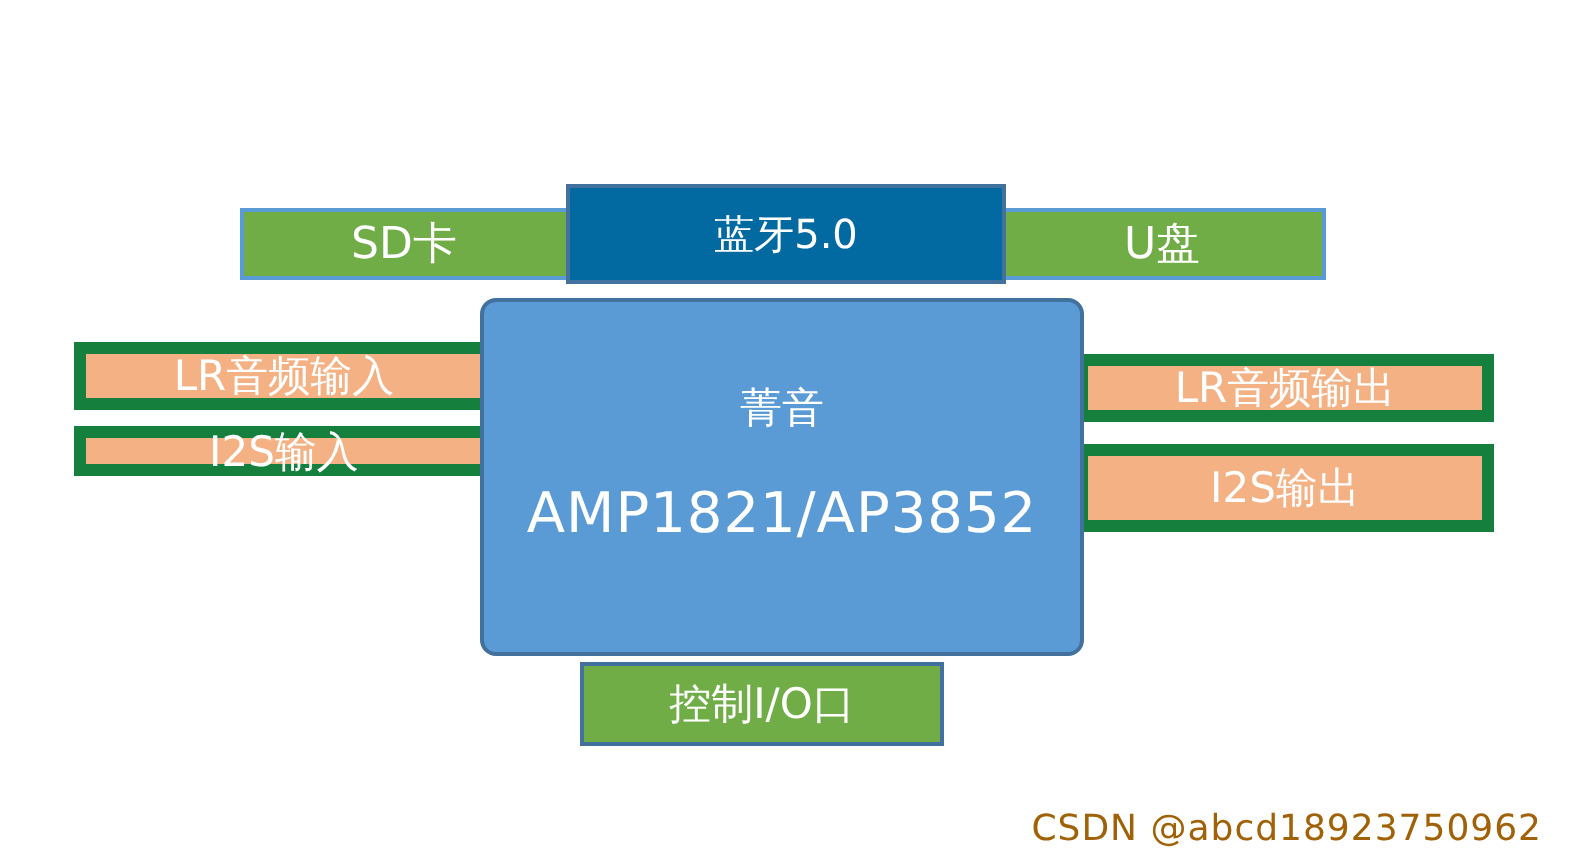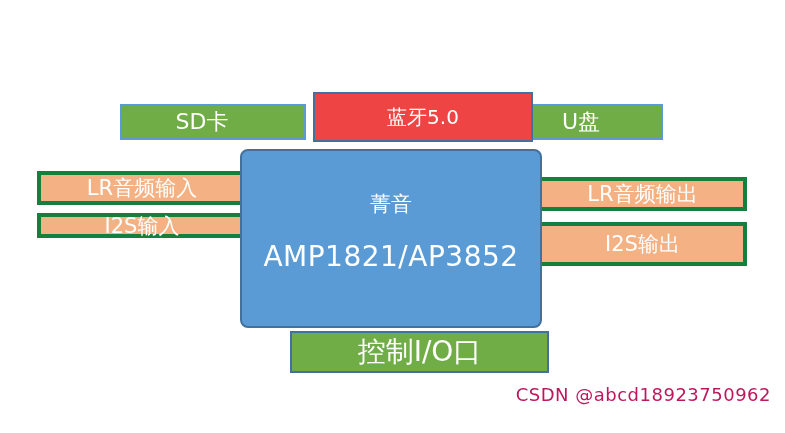--- a/index.html
+++ b/index.html
@@ -28,67 +28,66 @@
     border: 2px solid #5B9BD5;
     z-index: 1;
     font-size: 22px;
     font-weight: 500;
   }
   .sd-bar   { left: 120px; top: 104px; width: 186px; height: 36px; padding-right: 22px; }
   .usb-bar  { left: 477px; top: 104px; width: 186px; height: 36px; padding-left: 22px; }
   
   .bt-box {
     left: 283px; top: 92px; width: 220px; height: 50px;
-    background: #ef4444;
+    background: #0369a1;
     border: 2px solid #41719C;
     z-index: 2;
     font-size: 20px;
-    margin-left: 30px;
   }
   
   .chip-box {
     left: 240px; top: 149px; width: 302px; height: 179px;
     background: #5B9BD5;
     border: 2px solid #41719C;
     border-radius: 8px;
     z-index: 3;
     flex-direction: column;
     justify-content: center;
     gap: 22px;
     padding-bottom: 14px;
   }
   .chip-title { font-size: 21px; font-weight: 500; }
   .chip-model { font-size: 28px; font-weight: 500; letter-spacing: 0.5px; }
   
   .bar-orange {
     background: #F4B183;
-    border: 4px solid #15803d;
+    border: 6px solid #15803d;
     z-index: 1;
     font-size: 21px;
     font-weight: 500;
   }
   .lr-in  { left: 37px;  top: 171px; width: 210px; height: 34px; }
   .i2s-in { left: 37px;  top: 213px; width: 210px; height: 25px; }
   .lr-out { left: 538px; top: 177px; width: 209px; height: 34px; }
   .i2s-out{ left: 538px; top: 222px; width: 209px; height: 44px; }
   
   .ctrl-box {
-    left: 290px; top: 331px; width: 259px; height: 42px;
+    left: 290px; top: 331px; width: 182px; height: 42px;
     background: #70AD47;
     border: 2px solid #41719C;
     z-index: 2;
-    font-size: 28px;
+    font-size: 21px;
     font-weight: 500;
   }
   .watermark {
     position: absolute;
     right: 14px;
-    top: 384px;
+    top: 404px;
     font-size: 18px;
-    color: #be185d;
+    color: #a16207;
     z-index: 4;
     letter-spacing: 0.5px;
   }
 </style>
 </head>
 <body>
 
 <div class="canvas">
 
   <div class="block bar-green sd-bar">

